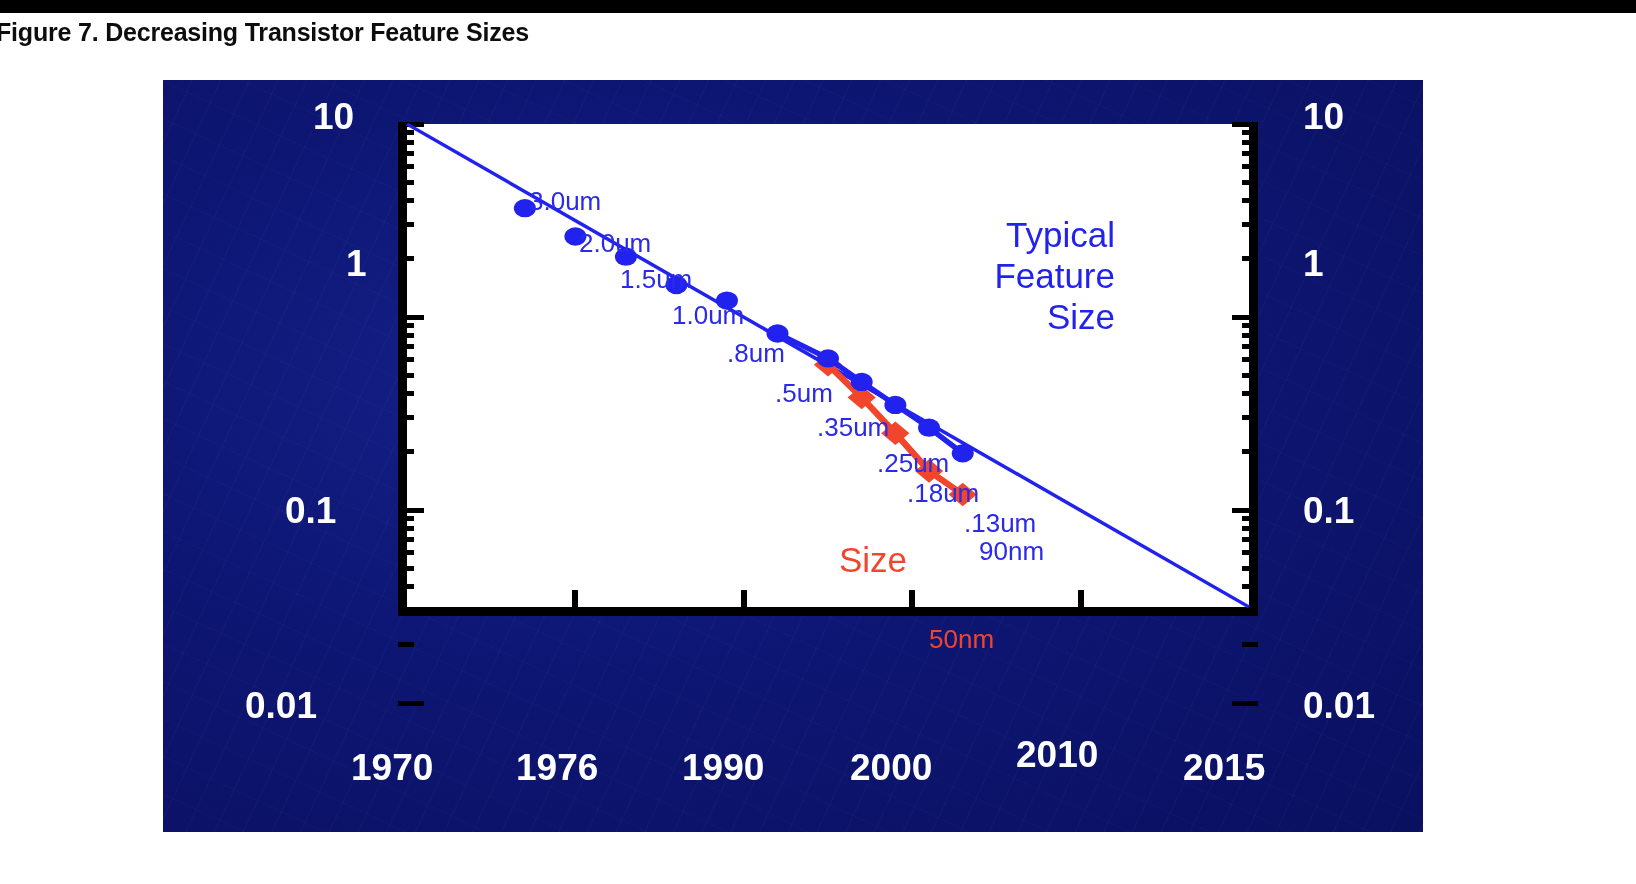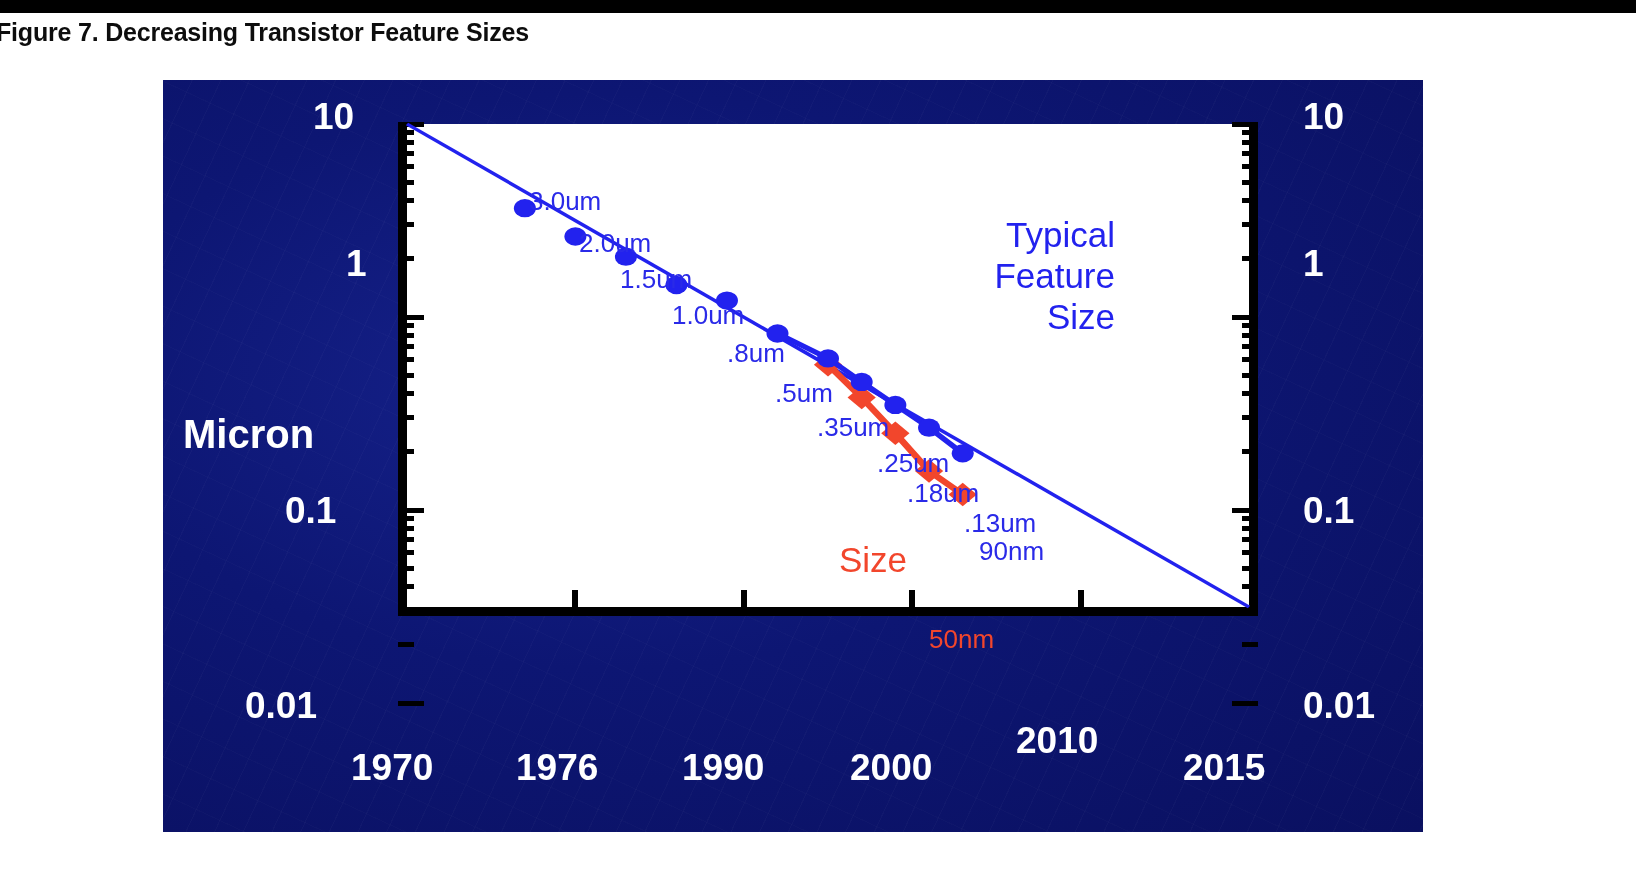--- a/index.html
+++ b/index.html
@@ -164,27 +164,26 @@
   <div class="ylabel-txt" style="left:150px; top:16px;">10</div>
   <div class="ylabel-txt" style="left:183px; top:163px;">1</div>
   <div class="ylabel-txt" style="left:122px; top:410px;">0.1</div>
   <div class="ylabel-txt" style="left:82px;  top:605px;">0.01</div>
 
   <div class="ylabel-txt" style="left:1140px; top:16px;">10</div>
   <div class="ylabel-txt" style="left:1140px; top:163px;">1</div>
   <div class="ylabel-txt" style="left:1140px; top:410px;">0.1</div>
   <div class="ylabel-txt" style="left:1140px; top:605px;">0.01</div>
 
-  <div id="axis-title-micron" style="left:20px; top:332px;">Micron</div>
 
   <div class="xlabel-txt" style="left:188px; top:667px;">1970</div>
   <div class="xlabel-txt" style="left:353px; top:667px;">1976</div>
   <div class="xlabel-txt" style="left:519px; top:667px;">1990</div>
   <div class="xlabel-txt" style="left:687px; top:667px;">2000</div>
-  <div class="xlabel-txt" style="left:853px; top:640px;">2010</div>
+  <div class="xlabel-txt" style="left:853px; top:654px;">2010</div>
   <div class="xlabel-txt" style="left:1020px; top:667px;">2015</div>
 
   <div id="plot-frame">
     <div id="plot-inner">
 
       <div class="tick-col" id="ticks-left" style="left:-9px;">
           <div class="tick major tick-left" style="top: -2.5px;"></div>
           <div class="tick minor tick-left" style="top: 132.401px;"></div>
           <div class="tick minor tick-left" style="top: 98.4156px;"></div>
           <div class="tick minor tick-left" style="top: 74.3024px;"></div>

